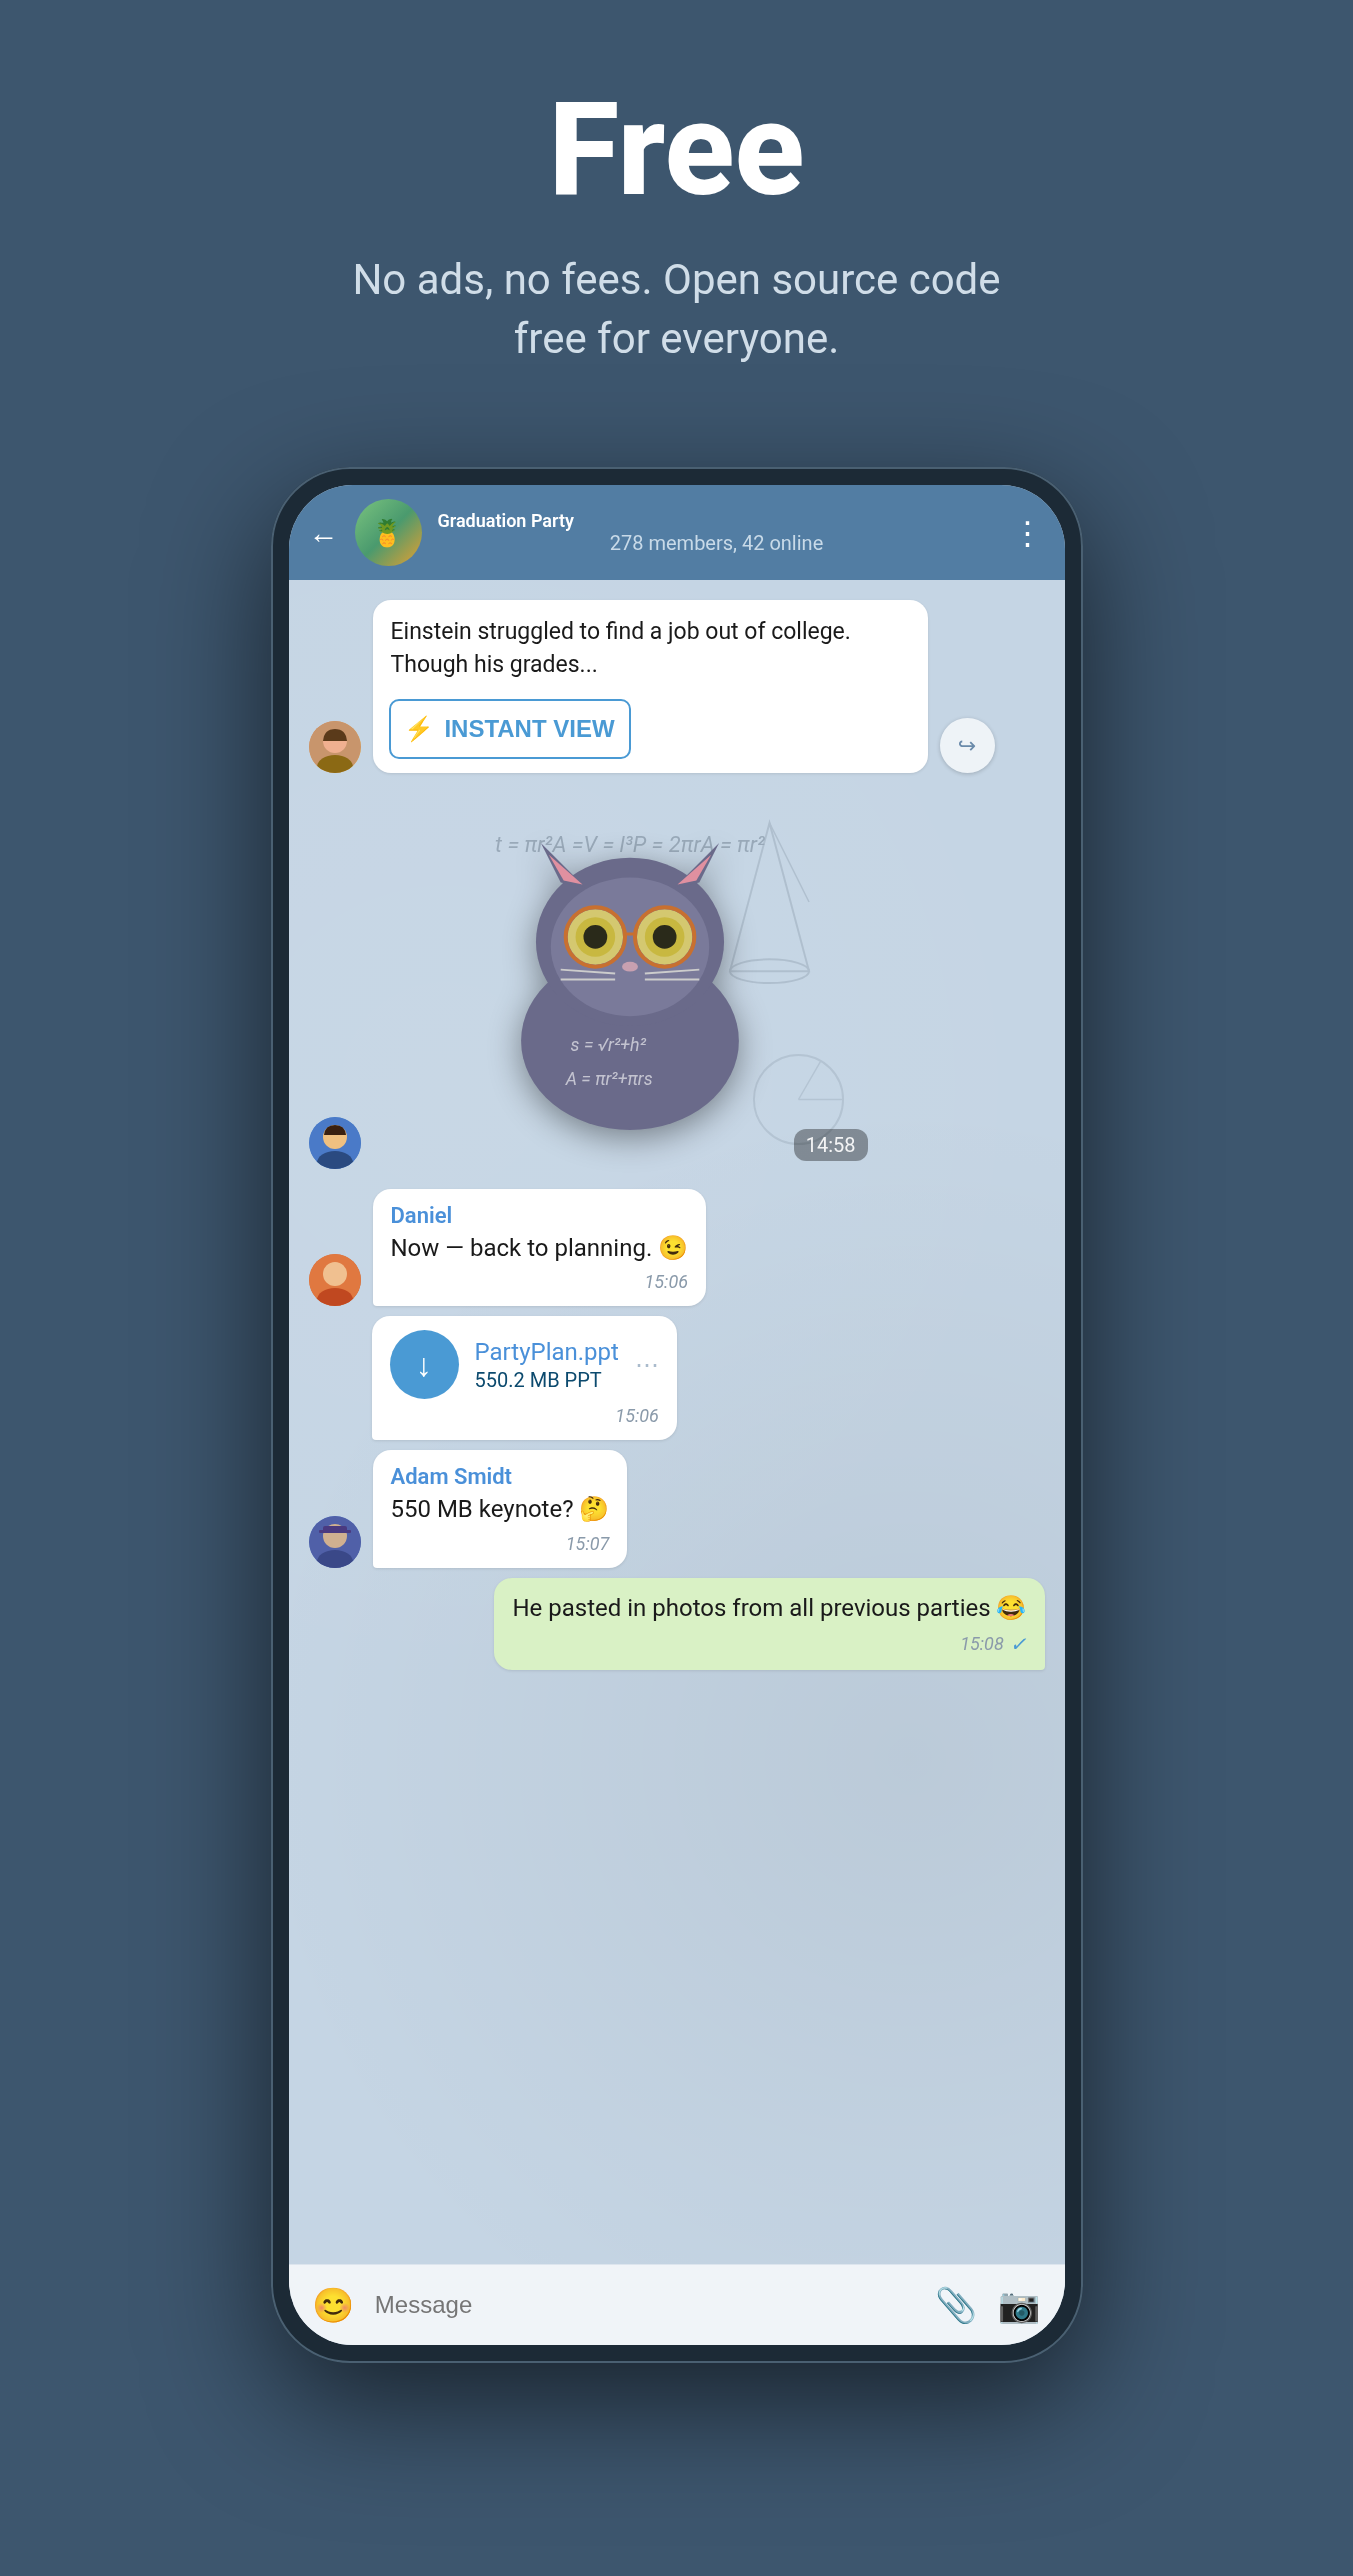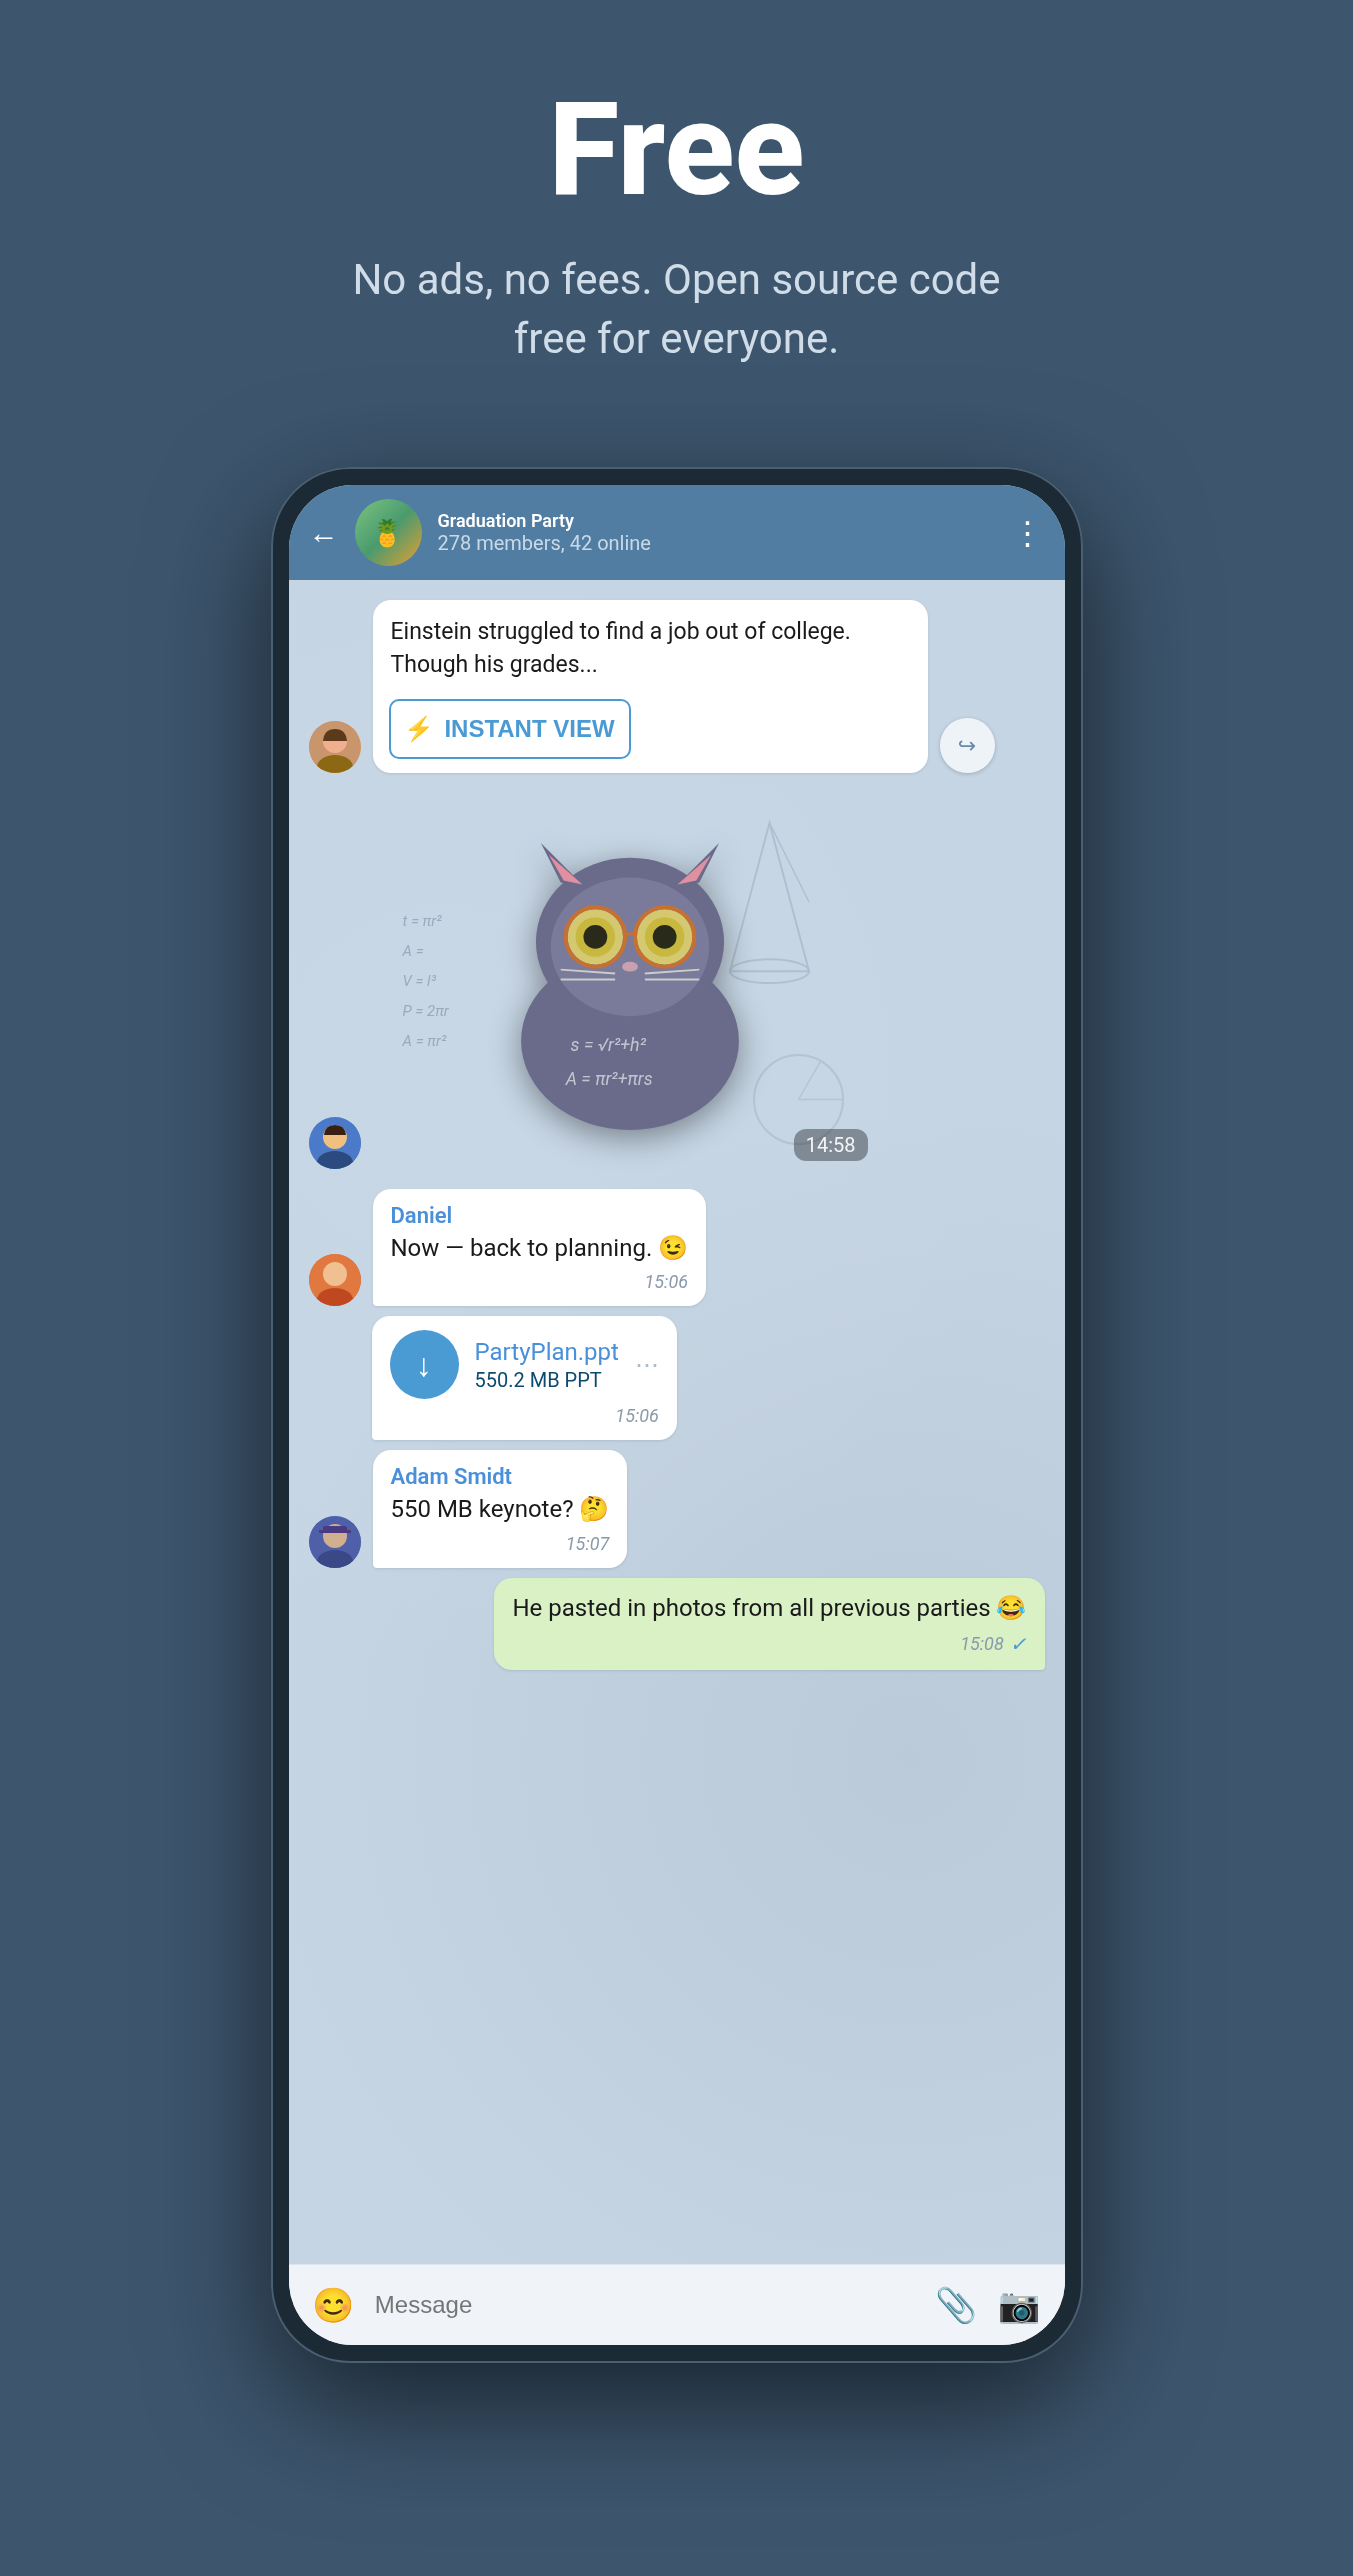--- a/index.html
+++ b/index.html
@@ -87,20 +87,21 @@
       flex: 1;
     }
     .header-name {
       color: #ffffff;
       font-size: 18px;
       font-weight: 600;
     }
     .header-status {
       color: #c8dae8;
       font-size: 20px;
+      text-align: center;
     }
     .more-icon {
       color: #ffffff;
       font-size: 32px;
       cursor: pointer;
       letter-spacing: 1px;
     }
 
     
     .chat-body {
@@ -377,21 +378,21 @@
               <svg width="52" height="52" viewBox="0 0 52 52">
                 <circle cx="26" cy="26" r="26" fill="#4a7ac8"></circle>
                 <circle cx="26" cy="20" r="12" fill="#f0c080"></circle>
                 <ellipse cx="26" cy="46" rx="18" ry="12" fill="#2a4a80"></ellipse>
                 <circle cx="26" cy="20" r="11" fill="#f0c080"></circle>
                 <path d="M15,18 Q16,8 26,8 Q36,8 37,18" fill="#3a2010"></path>
               </svg>
             </div>
             <div style="position:relative; width:515px; height:376px;">
 
-              <div style="position:absolute; top:0; left:0; width:100%; height:100%; display:flex; flex-direction:column; align-items:flex-start; justify-content:center; padding:30px; opacity:0.3; font-size:15px; color:#334455; font-style:italic; line-height:2;">
+              <div style="position:absolute; top:0; left:0; width:100%; height:100%; display:flex; flex-direction:row; align-items:flex-start; justify-content:center; padding:30px; opacity:0.3; font-size:22px; color:#334455; font-style:italic; line-height:2;">
                 <div>t = πr²</div>
                 <div>A =</div>
                 <div>V = l³</div>
                 <div>P = 2πr</div>
                 <div>A = πr²</div>
 
                 <svg style="position:absolute; right:59px; top:20px; opacity:0.5;" width="119" height="178" viewBox="0 0 120 180">
                   <polygon points="60,10 20,160 100,160" fill="none" stroke="#334455" stroke-width="2"></polygon>
                   <ellipse cx="60" cy="160" rx="40" ry="12" fill="none" stroke="#334455" stroke-width="2"></ellipse>
                   <line x1="60" y1="10" x2="100" y2="90" stroke="#334455" stroke-width="1.5"></line>

